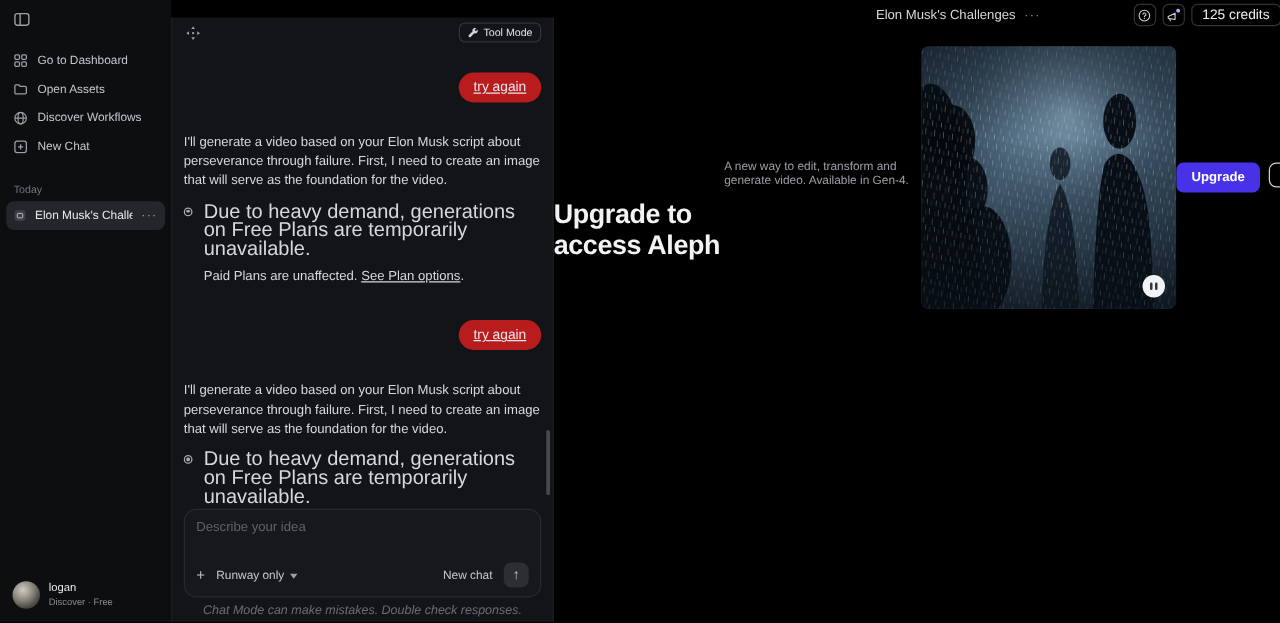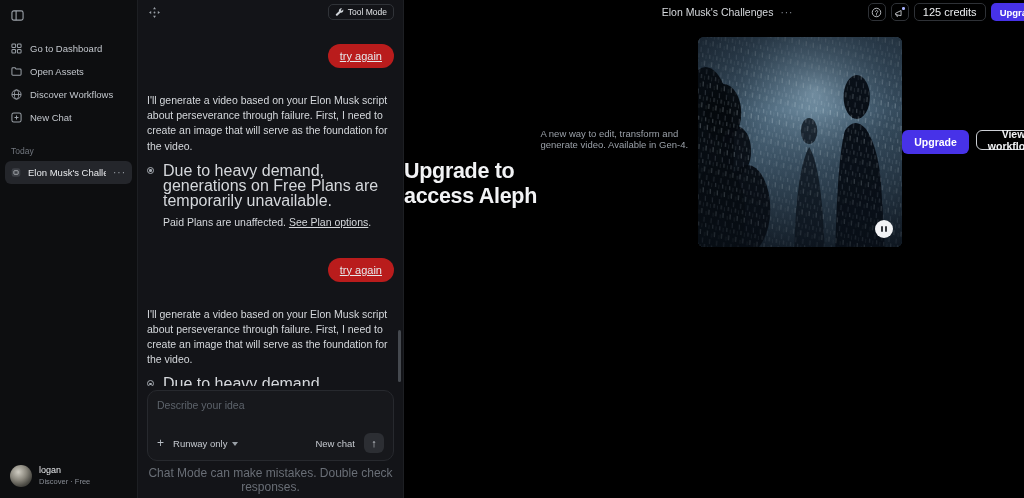--- a/index.html
+++ b/index.html
@@ -18,21 +18,21 @@
   .chat-item-label { font-size:9.5px; color:#e9ebee; white-space:nowrap; overflow:hidden; }
   .chat-item-more { margin-left:auto; color:#9aa0a7; font-size:10px; letter-spacing:1px; line-height:6px; cursor:pointer; }
   .side-spacer { flex:1; }
   .user-row { display:flex; gap:7px; padding:9px 10px 11px; cursor:pointer; }
   .avatar { width:22px; height:22px; border-radius:50%; flex:none;
             background:radial-gradient(circle at 38% 32%, #cfccc2, #8a877d 40%, #4a4943 70%, #23221f 100%); }
   .user-name { font-size:9px; color:#e8eaed; }
   .user-plan { font-size:7.5px; color:#878c94; margin-top:2px; }
 
   
-  .chat-panel { width:267px; flex:none; background:#131418; border-left:1px solid #1d1f23; border-right:1px solid #1d1f23; position:relative; display:flex; flex-direction:column; }
+  .chat-panel { width:306px; flex:none; background:#131418; border-left:1px solid #1d1f23; border-right:1px solid #1d1f23; position:relative; display:flex; flex-direction:column;margin-top:14px; }
   .chat-header { height:24px; flex:none; display:flex; align-items:center; padding:0 9px; }
   .drag-handle { width:14px; height:14px; display:flex; align-items:center; justify-content:center; cursor:grab; }
   .tool-mode-btn { margin-left:auto; height:16px; border:1px solid #303338; border-radius:5px; padding:0 6px; display:flex; align-items:center; gap:4px; font-size:8.5px; color:#e3e5e8; background:transparent; cursor:pointer; }
   .messages { flex:1; overflow:hidden; padding:0 9px; display:flex; flex-direction:column; }
   .bubble { align-self:flex-end; background:#b91c1c; color:#e6e8eb; border-radius:14px; padding:6px 12px; font-size:11px;text-decoration:underline; }
   .bubble.first { margin-top:20px; }
   .bubble.second { margin-top:27px; }
   .para { margin-top:25px; font-size:10.5px; line-height:15.2px; color:#d5d8dc; }
   .notice { margin-top:9px; display:flex; gap:9px; }
   .notice-icon { flex:none; margin-top:4px; width:7px; height:7px; border:1px solid #a6abb2; border-radius:50%; position:relative; }
@@ -43,21 +43,21 @@
   .scroll-thumb { position:absolute; right:2px; top:330px; width:3px; height:52px; background:#45494f; border-radius:2px; cursor:pointer; }
   .input-box { flex:none; margin:4px 9px 0; background:#17181c; border:1px solid #27292e; border-radius:10px; padding:8px 9px 7px; }
   .idea-input { display:block; width:100%; height:30px; background:transparent; border:none; outline:none; resize:none; font-family:inherit; font-size:10.5px; color:#e8eaed; }
   .idea-input::placeholder { color:#5d636b; }
   .input-row { display:flex; align-items:center; gap:9px; margin-top:4px; }
   .attach-btn { font-size:12px; color:#b9bec5; line-height:10px; cursor:pointer; background:none; border:none; font-family:inherit; }
   .model-select { display:flex; align-items:center; gap:5px; font-size:9.5px; color:#c6cad0; cursor:pointer; }
   .chev { width:0; height:0; border-left:3.5px solid transparent; border-right:3.5px solid transparent; border-top:4px solid #9aa0a7; margin-top:1px; }
   .new-chat-label { margin-left:auto; font-size:9.5px; color:#c6cad0; cursor:pointer; }
   .send-btn { width:20px; height:20px; flex:none; border:none; border-radius:6px; background:#2c2e33; color:#c6cad0; font-size:11px; display:flex; align-items:center; justify-content:center; cursor:pointer; font-family:inherit; }
-  .disclaimer { flex:none; text-align:center; font-size:12px; color:#696e76; padding:5px 0 4px; }
+  .disclaimer { flex:none; text-align:center; font-size:10px; color:#696e76; padding:5px 0 4px;font-style:italic; }
 
   
   .main { flex:1; background:#000; display:flex; flex-direction:column; }
   .main-header { height:24px; flex:none; position:relative; display:flex; align-items:center; justify-content:center; }
   .title-wrap { display:flex; align-items:center; gap:7px; }
   .main-title { font-size:10.5px; color:#d6d9dd; }
   .title-more { color:#8a8f98; font-size:10px; letter-spacing:1px; line-height:5px; cursor:pointer; }
   .header-controls { position:absolute; right:4px; top:3px; display:flex; align-items:center; gap:5px; }
   .icon-btn { width:18px; height:18px; border:1px solid #2e3136; border-radius:5px; background:transparent; display:flex; align-items:center; justify-content:center; position:relative; cursor:pointer; color:#cfd3d8; font-size:8.5px; padding:0; font-family:inherit; }
   .notif-dot { position:absolute; top:3px; right:3px; width:2.5px; height:2.5px; border-radius:50%; background:#aab4ff; }

